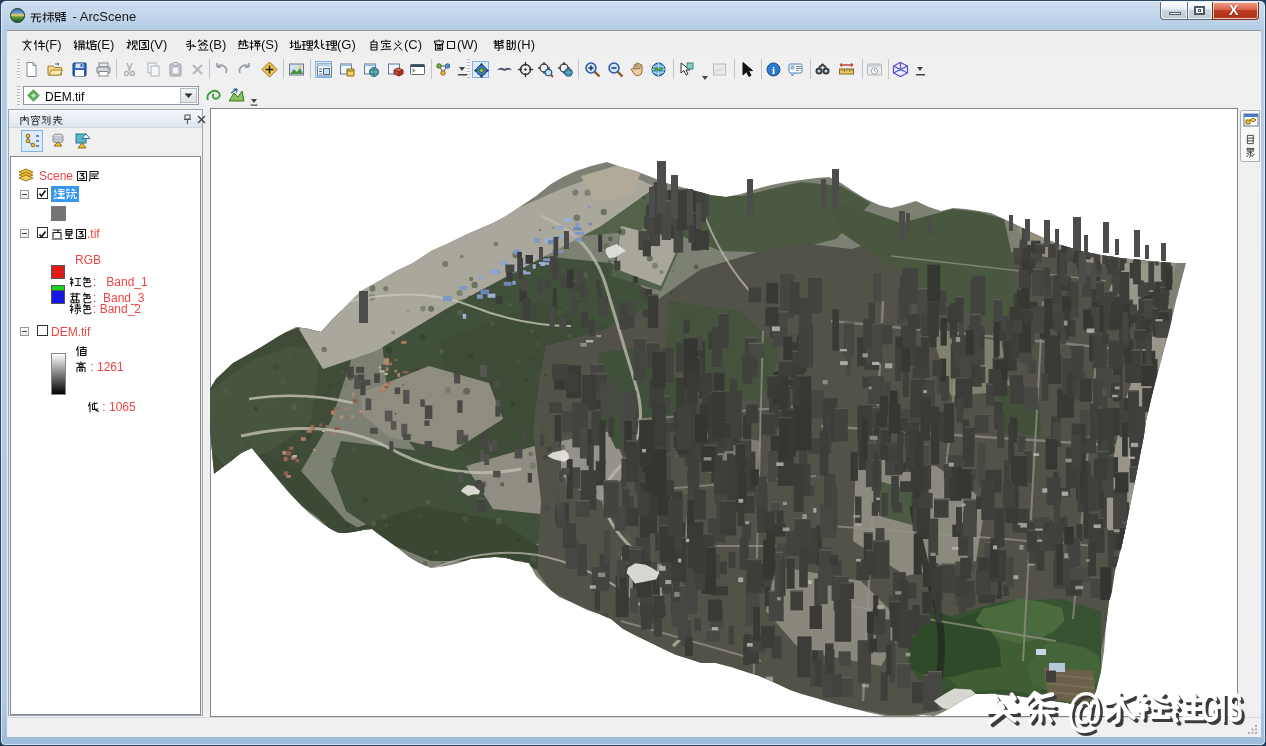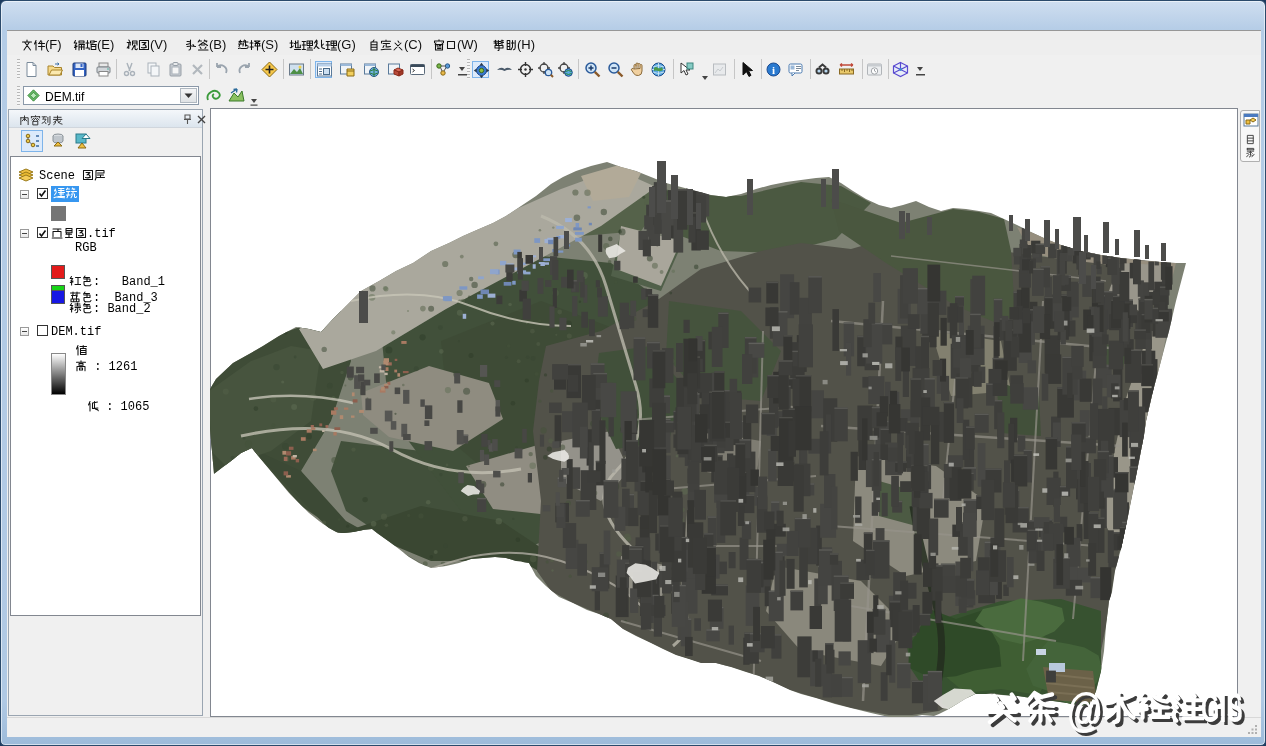--- a/index.html
+++ b/index.html
@@ -29,39 +29,60 @@
 .grip { position:absolute; top:4px; width:3px; height:20px;
   background:repeating-linear-gradient(180deg,#b8b8b8 0 1px,#f6f6f6 1px 3px); }
 .tsep { position:absolute; top:4px; width:1px; height:20px; background:#c6c6c6; }
 .ticon { position:absolute; top:6px; width:17px; height:17px; }
 #toc { left:7px; top:108px; width:195px; height:607px; background:#f0f0f0;
   border:1px solid #9aa5b1; }
 #tochead { position:absolute; left:0; top:0; width:100%; height:18px;
   background:linear-gradient(180deg,#f4f7fa,#dce5ee); font-size:12px; color:#333;
   border-bottom:1px solid #d0d6dd; }
 #toctools { position:absolute; left:0; top:18px; width:100%; height:28px; }
-#toctree { position:absolute; left:1px; top:46px; width:191px; height:460px;
-  background:#fff; border:1px solid #828790; font-size:12px; color:#000000;font-family:Liberation Mono, monospace; }
+#toctree { position:absolute; left:1px; top:46px; width:191px; height:559px;
+  background:#fff; border:1px solid #828790; font-size:12px; color:#ef4444; }
 .trow { position:absolute; left:0; width:100%; height:18px; white-space:nowrap; }
 .expbox { position:absolute; width:9px; height:9px; border:1px solid #9a9a9a;
   background:linear-gradient(180deg,#fff,#e8e8e8); }
 .expbox:before { content:""; position:absolute; left:1px; top:3px; width:5px; height:1px;
   background:#444; }
 .chk { position:absolute; width:11px; height:11px; border:1px solid #333; background:#fff; }
 #view { left:209px; top:107px; width:1028px; height:609px; background:#fff;
   border:1px solid #828790; }
 #cata { left:1238px; top:107px; width:22px; height:609px; background:#f0f0f0; }
 #catab { position:absolute; left:1px; top:2px; width:20px; height:52px; background:#f8f8f8;
   border:1px solid #b0b0b0; border-radius:3px 0 0 3px; }
 #statusbar { left:6px; top:716px; width:1254px; height:20px; background:#f0f0f0;
   border-top:1px solid #d8d8d8; }
 #wm { left:983px; top:689px; width:270px; height:42px; z-index:50; }
 svg { display:inline-block; }
 </style></head><body>
 <div id="win">
+    <div id="titlebar" class="abs">
+      <div id="ticon" class="abs"></div>
+      <div id="ttext" class="abs"><svg width="12" height="12" viewBox="0 0 12 12" style="vertical-align:-2px">
+          <path d="M1.5,3 H10.5 M1,6 H11 M5,3 L3,11 M7.5,6 L7.5,9.5 Q7.5,11 9.5,11 L10.5,9.5" fill="none" stroke="#181818" stroke-width="1.05" stroke-linecap="round" stroke-linejoin="round"></path>
+        </svg><svg width="12" height="12" viewBox="0 0 12 12" style="vertical-align:-2px">
+          <path d="M2.8,1.5 V11 M1,4 H4.6 M2.8,6 L1.2,8.5 M6,2 H11.5 M8.7,2 V11 M5.5,4.5 H11.8 M7,6.5 L5.8,9 M10.4,6.5 L11.6,9" fill="none" stroke="#181818" stroke-width="1.05" stroke-linecap="round" stroke-linejoin="round"></path>
+        </svg><svg width="12" height="12" viewBox="0 0 12 12" style="vertical-align:-2px">
+          <path d="M1.5,2 H6 V6.5 H1.5 Z M1.5,4.2 H6 M3.7,6.5 L2,10.5 M3,8.5 H5.5 V10.8 M7.5,1.5 H11.5 M7.5,3.5 H11.5 M9.5,1.5 V5.5 M7.5,5.5 H11.5 M8,7.5 H11 M8,9.5 H11 M8,7 V10 M11,7 V10" fill="none" stroke="#181818" stroke-width="1.05" stroke-linecap="round" stroke-linejoin="round"></path>
+        </svg><span style="margin-left:3px"> - ArcScene</span></div>
+      <div id="btnmin" class="abs capbtn">
+        <div class="abs" style="left:8px;top:10px;width:12px;height:3px;background:#fff;border:1px solid #4a5a68"></div>
+      </div>
+      <div id="btnmax" class="abs capbtn">
+        <div class="abs" style="left:6px;top:4px;width:11px;height:9px;border:2px solid #4a5a68;background:#fff">
+          <div class="abs" style="left:2px;top:1px;width:3px;height:3px;border:1px solid #4a5a68"></div>
+        </div>
+      </div>
+      <div id="btnclose" class="abs capbtn">
+        <div class="abs" style="left:16px;top:0px;color:#fff;font-size:14px;font-weight:bold;text-shadow:0 1px 1px #6d2414">X</div>
+      </div>
+    </div>
     <div id="menubar" class="abs">
       <span class="mitem" style="left:14px"><svg width="12" height="12" viewBox="0 0 12 12" style="vertical-align:-2px">
           <path d="M6,1 L6,2.5 M1.5,3 H10.5 M8.5,3 L3,11 M3.5,3 L9.5,11" fill="none" stroke="#111" stroke-width="1.05" stroke-linecap="round" stroke-linejoin="round"></path>
         </svg><svg width="12" height="12" viewBox="0 0 12 12" style="vertical-align:-2px">
           <path d="M3,1.5 L1.5,5 M3,3 V11 M8,1.5 L6,4.5 M5.5,4.5 H11.5 M5.5,7.5 H11.5 M8.7,2.5 V11" fill="none" stroke="#111" stroke-width="1.05" stroke-linecap="round" stroke-linejoin="round"></path>
         </svg><span>(F)</span></span>
       <span class="mitem" style="left:66px"><svg width="12" height="12" viewBox="0 0 12 12" style="vertical-align:-2px">
           <path d="M2.5,1.5 L1.2,4 H3.8 L2,7 H4 M1.5,8.5 L4,7.5 M2.8,7 V10.5 M6,2 H11 V4 H6 Z M6,5.5 H11.5 M6,5.5 V11 M8.5,5.5 V10.5 M11,5.5 V10.5 M6,8 H11.3" fill="none" stroke="#111" stroke-width="1.05" stroke-linecap="round" stroke-linejoin="round"></path>
         </svg><svg width="12" height="12" viewBox="0 0 12 12" style="vertical-align:-2px">
           <path d="M2.5,1.5 V9 M1,4 H4 M1,9 H4.2 M4.2,9 V10.5 M5.5,2 H8 M5.5,4 H8 M5.5,2 V4 M9,1.5 V3.5 M9,2.5 H11.5 M5.8,5.5 H11.3 M6.2,5.5 V10.5 M10.8,5.5 V10.5 M6.2,7.5 H10.8 M6.2,10.5 H10.8" fill="none" stroke="#111" stroke-width="1.05" stroke-linecap="round" stroke-linejoin="round"></path>
@@ -412,21 +433,21 @@
               <path d="M1.5,4.5 L3.5,7 L7.5,1.5" stroke="#111" stroke-width="1.6" fill="none"></path>
             </svg></div>
           <span style="position:absolute;left:40px;top:2px"><svg width="12" height="12" viewBox="0 0 12 12" style="vertical-align:-2px">
               <path d="M2,2 H10 M7,2 V4.5 M2,4.5 H10 V9.5 M2,4.5 V9.5 M1.2,11 H11" fill="none" stroke="#111" stroke-width="1.05" stroke-linecap="round" stroke-linejoin="round"></path>
             </svg><svg width="12" height="12" viewBox="0 0 12 12" style="vertical-align:-2px">
               <path d="M3,1.5 H9 V5.8 H3 Z M3,3.6 H9 M6,5.8 V10.5 M3.5,7.3 H8.5 M4,5.8 L3,7.3 M2.5,10.5 H9.5" fill="none" stroke="#111" stroke-width="1.05" stroke-linecap="round" stroke-linejoin="round"></path>
             </svg><svg width="12" height="12" viewBox="0 0 12 12" style="vertical-align:-2px">
               <path d="M1.5,1.5 H10.5 V10.5 H1.5 Z M4,3.5 L8,3.5 L5,6 M6,5 Q8.5,6.5 8,8.5 M3.5,8.5 Q6,9.5 8.5,8" fill="none" stroke="#111" stroke-width="1.05" stroke-linecap="round" stroke-linejoin="round"></path>
             </svg>.tif</span>
         </div>
-        <div class="trow" style="top:82px">
+        <div class="trow" style="top:94px">
           <span style="position:absolute;left:64px;top:2px">RGB</span>
         </div>
         <div class="trow" style="top:107px">
           <div class="abs" style="left:40px;top:1px;width:14px;height:14px;background:#e31a1a;border:1px solid #555"></div>
           <span style="position:absolute;left:58px;top:11px"><svg width="12" height="12" viewBox="0 0 12 12" style="vertical-align:-2px">
               <path d="M2.5,1.5 L1.2,3.5 H3.8 L1.8,6 H4 M1.2,7.5 L4,7 M2.6,6.5 V10 M6.5,2.5 H11.5 M9,2.5 V9.5 M6,9.5 H11.8" fill="none" stroke="#111" stroke-width="1.05" stroke-linecap="round" stroke-linejoin="round"></path>
             </svg><svg width="12" height="12" viewBox="0 0 12 12" style="vertical-align:-2px">
               <path d="M4,1 L2.5,3 M3.5,2.5 H8.5 M3,4 H9 V6.5 H3 V9 Q3,10.8 5.5,10.8 H9 L10,9.5 M6,3 V6.5" fill="none" stroke="#111" stroke-width="1.05" stroke-linecap="round" stroke-linejoin="round"></path>
             </svg>:&nbsp;&nbsp;&nbsp;Band_1</span>
         </div>

